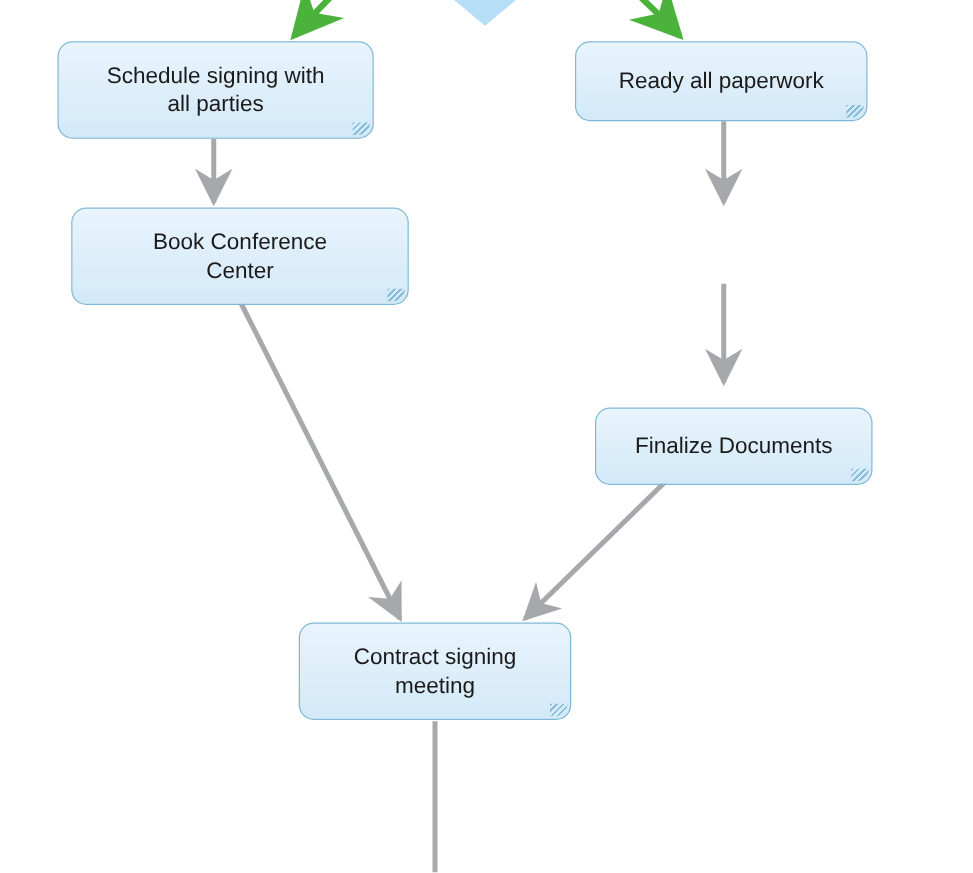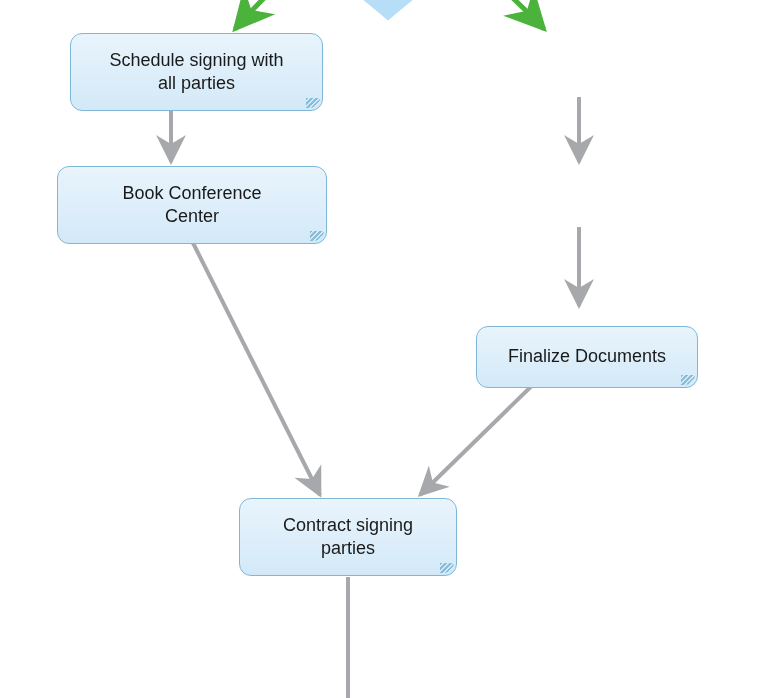--- a/index.html
+++ b/index.html
@@ -103,34 +103,37 @@
 
     <g>
       <line x1="547" y1="371" x2="420" y2="495" stroke="#a6a8ab" stroke-width="4" marker-end="url(#arrow-gray)"></line>
     </g>
 
     <g>
       <line x1="348" y1="577" x2="348" y2="698" stroke="#a6a8ab" stroke-width="4"></line>
     </g>
   </svg>
 
-  <div class="node" style="left:46px; top:33px; width:253px; height:78px;margin-left:24px;">
+  <div class="node" style="left:46px; top:33px; width:253px; height:78px;">
     <span class="label">Schedule signing with
 all parties</span>
   </div>
 
   <div class="node" style="left:57px; top:166px; width:270px; height:78px;">
     <span class="label">Book Conference
 Center</span>
   </div>
 
+  <div class="node" style="left:460px; top:33px; width:234px; height:64px;">
+    <span class="label">Ready all paperwork</span>
+  </div>
 
 
   <div class="node" style="left:476px; top:310px; width:222px; height:62px;margin-top:16px;">
     <span class="label">Finalize Documents</span>
   </div>
 
   <div class="node" style="left:239px; top:498px; width:218px; height:78px;">
     <span class="label">Contract signing
-parties</span>
+meeting</span>
   </div>
 
 </div>
 
 </body></html>

